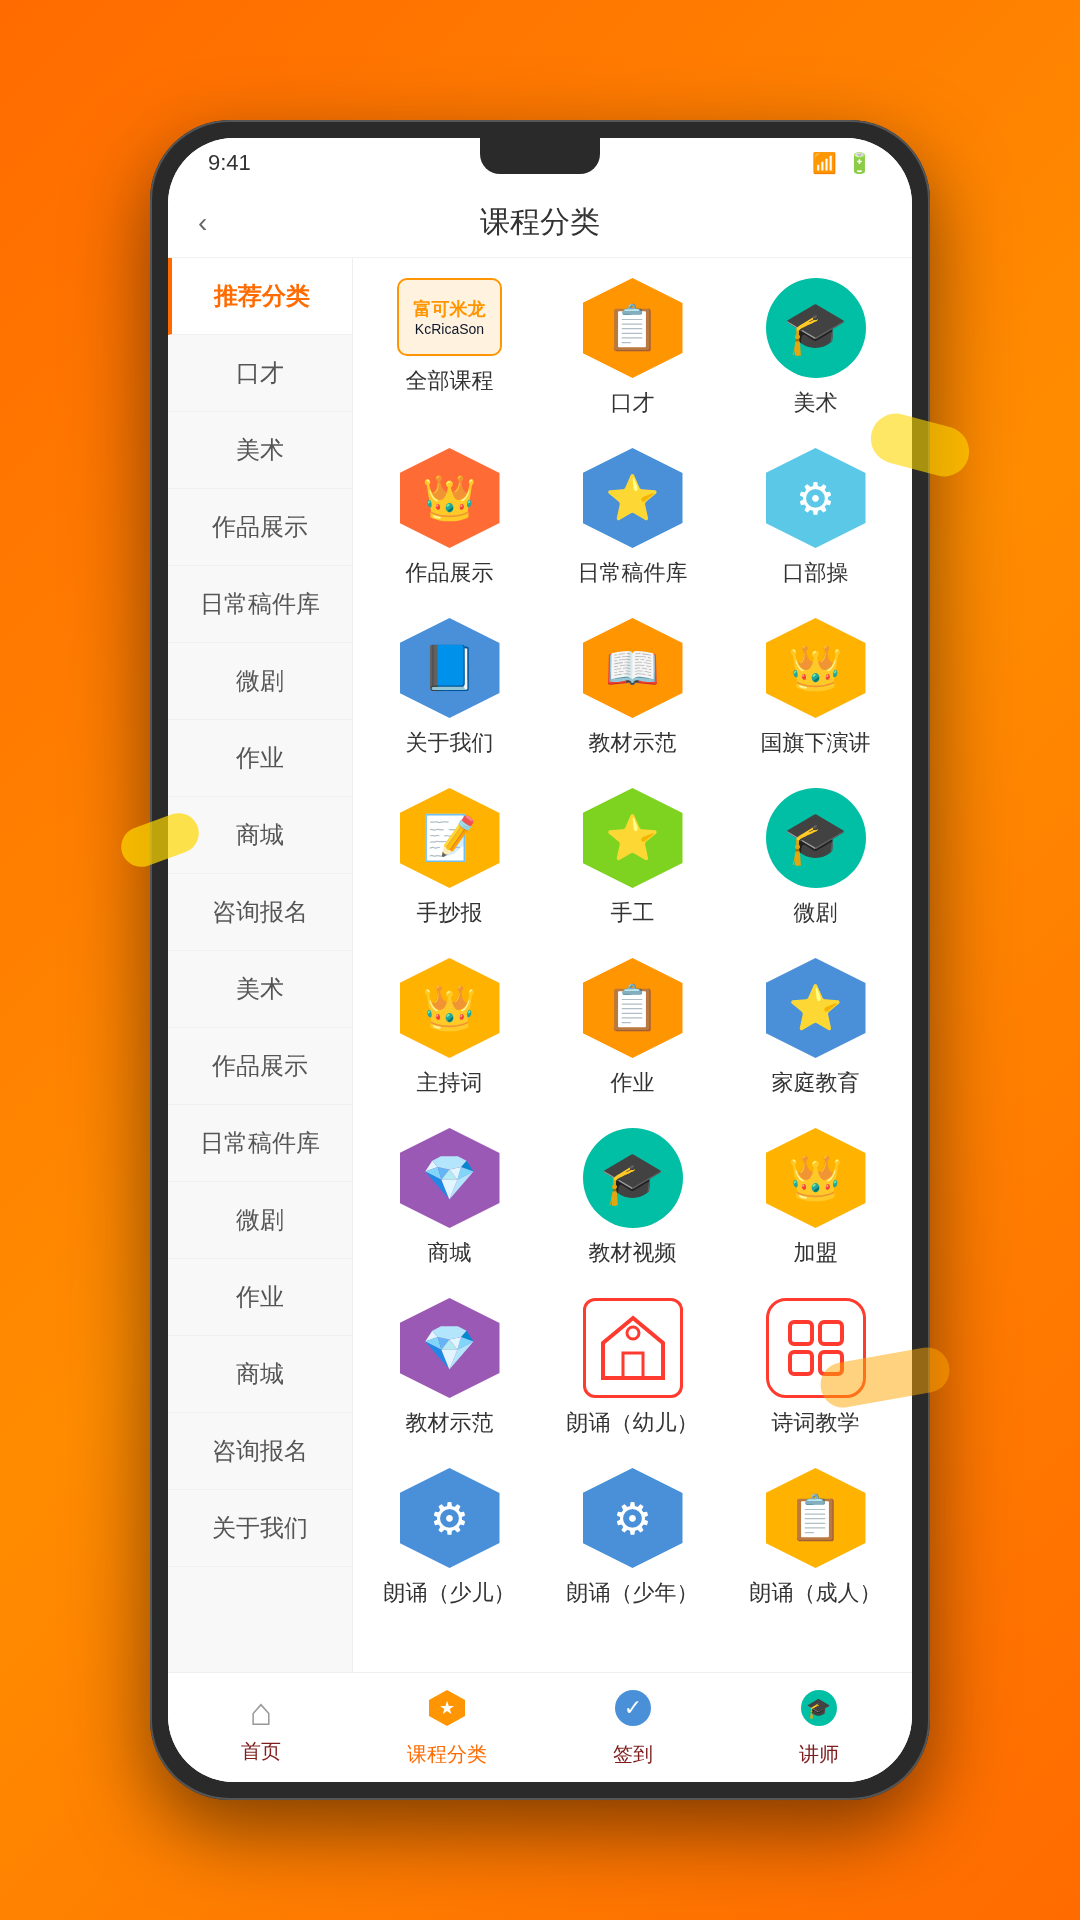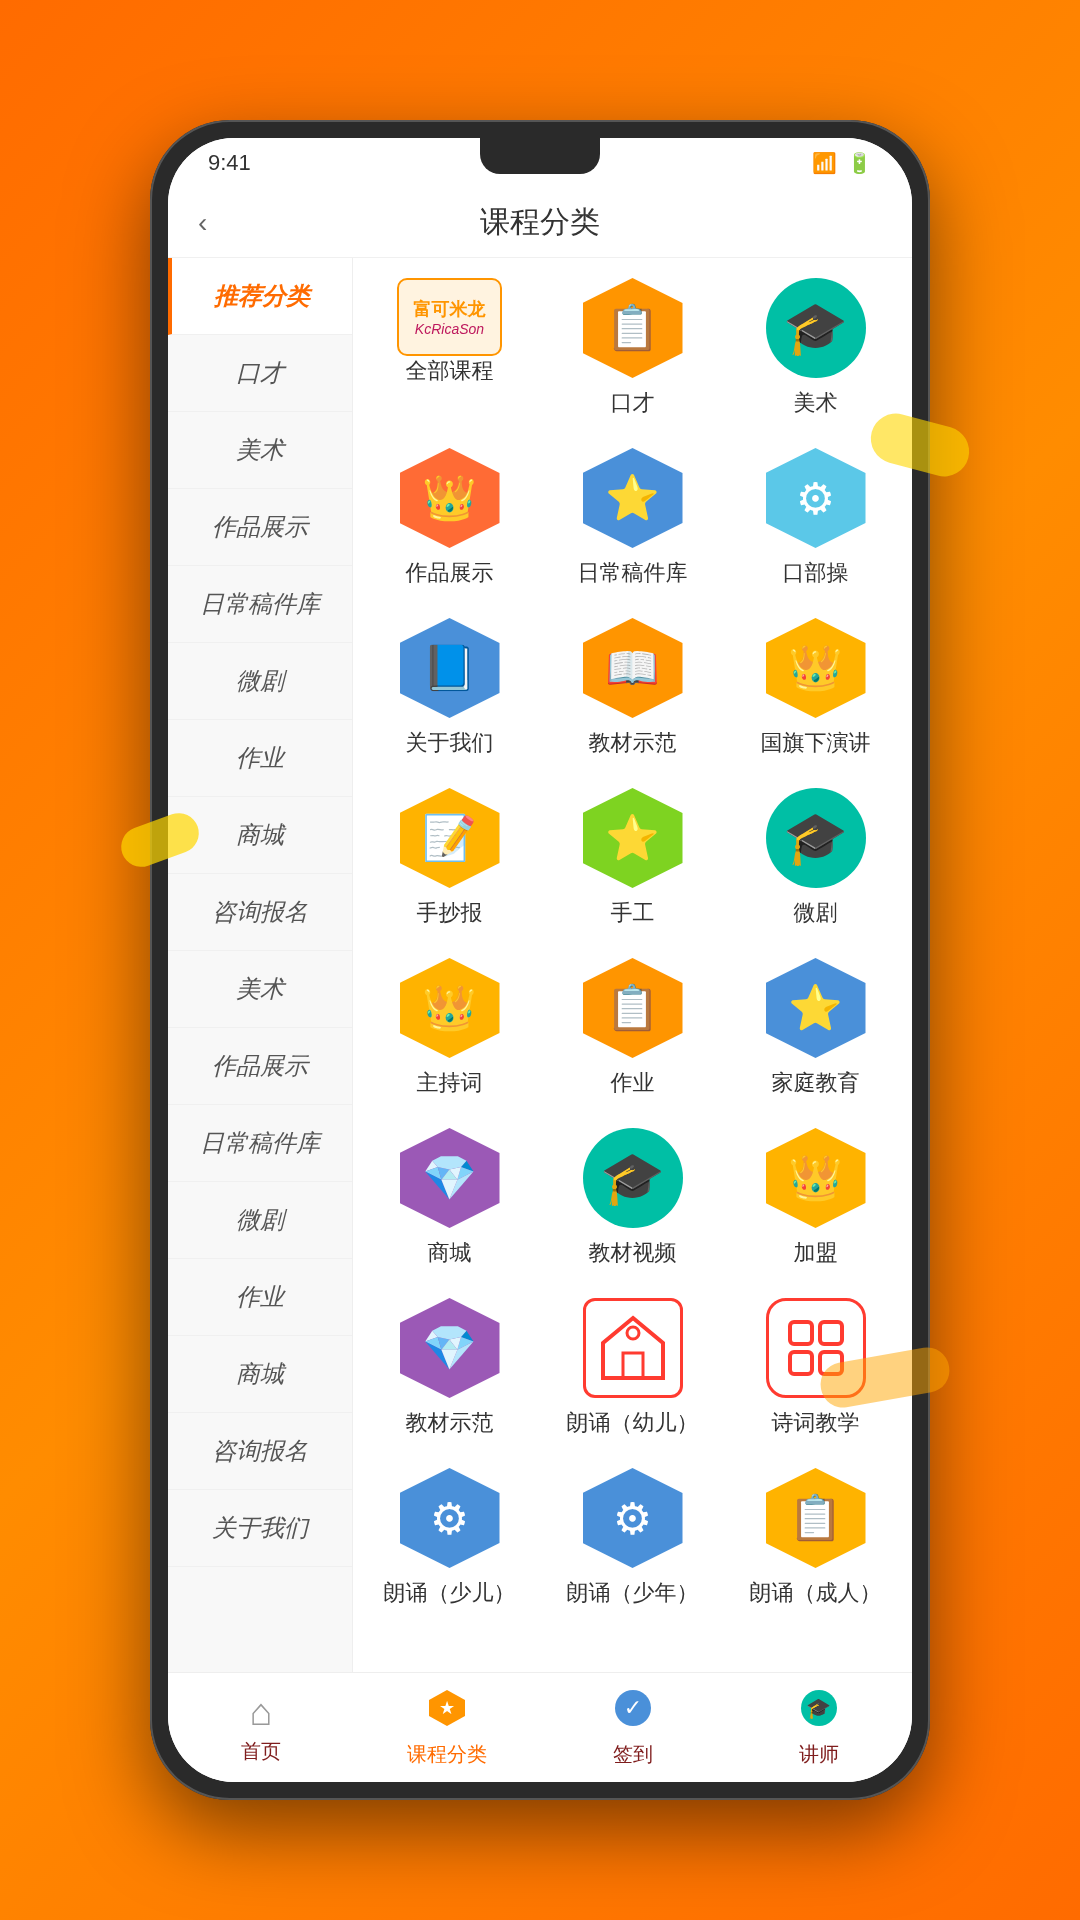--- a/index.html
+++ b/index.html
@@ -102,21 +102,20 @@
 
     .sidebar::-webkit-scrollbar { display: none; }
 
     .sidebar-item {
       padding: 22px 24px;
       font-size: 24px;
       color: #555;
       text-align: center;
       cursor: pointer;
       border-bottom: 1px solid #f0f0f0;
-      font-style: italic;
     }
 
     .sidebar-item.active {
       background: #fff;
       color: #FF6B00;
       font-weight: 600;
       border-left: 4px solid #FF6B00;
     }
 
     
@@ -142,20 +141,21 @@
       cursor: pointer;
     }
 
     .icon-rounded {
       width: 100px;
       height: 100px;
       border-radius: 30px;
       display: flex;
       align-items: center;
       justify-content: center;
+      margin-bottom: 10px;
       font-size: 36px;
     }
 
     .grid-label {
       font-size: 22px;
       color: #333;
       text-align: center;
     }
 
     
@@ -309,21 +309,21 @@
           <span>关于我们</span>
         </div>
       </div>
 
       <div class="grid-area">
         <div class="grid">
 
           <div class="grid-item">
             <div class="icon-rounded" style="background:#FFF3E0; border: 2px solid #FF9500; width:105px; height:78px; border-radius:10px; flex-direction:column;">
               <span style="font-size:18px; font-weight:bold; color:#FF9500;">富可米龙</span>
-              <span style="font-size:14px; color:#be185d;font-style:italic;">KcRicaSon</span>
+              <span style="font-size:14px; color:#0f172a;">KcRicaSon</span>
             </div>
             <span class="grid-label">全部课程</span>
           </div>
 
           <div class="grid-item">
             <div style="width:100px;height:100px;background:#FF9500;clip-path:polygon(50% 0%,100% 25%,100% 75%,50% 100%,0% 75%,0% 25%);display:flex;align-items:center;justify-content:center;margin-bottom:10px;font-size:44px;">📋</div>
             <span class="grid-label">口才</span>
           </div>
 
           <div class="grid-item">

